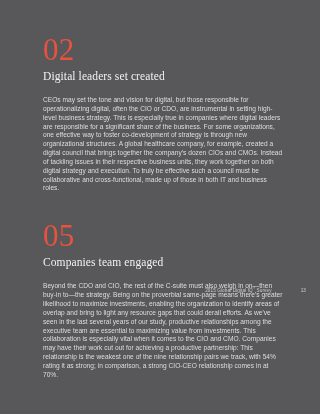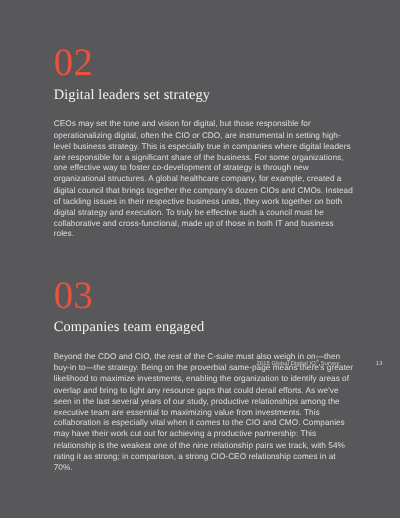--- a/index.html
+++ b/index.html
@@ -91,26 +91,26 @@
 </style>
 </head>
 <body>
 
 <div class="page">
 
   <div class="content">
 
     <div class="section section-02">
       <div class="section-number">02</div>
-      <h2 class="section-heading">Digital leaders set strategy</h2>
+      <h2 class="section-heading">Digital leaders set created</h2>
       <p class="section-body">CEOs may set the tone and vision for digital, but those responsible for operationalizing digital, often the CIO or CDO, are instrumental in setting high-level business strategy. This is especially true in companies where digital leaders are responsible for a significant share of the business. For some organizations, one effective way to foster co-development of strategy is through new organizational structures. A global healthcare company, for example, created a digital council that brings together the company's dozen CIOs and CMOs. Instead of tackling issues in their respective business units, they work together on both digital strategy and execution. To truly be effective such a council must be collaborative and cross-functional, made up of those in both IT and business roles.</p>
     </div>
 
     <div class="section section-03">
-      <div class="section-number">03</div>
+      <div class="section-number">05</div>
       <h2 class="section-heading">Companies team engaged</h2>
       <p class="section-body">Beyond the CDO and CIO, the rest of the C-suite must also weigh in on—then buy-in to—the strategy. Being on the proverbial same-page means there's greater likelihood to maximize investments, enabling the organization to identify areas of overlap and bring to light any resource gaps that could derail efforts. As we've seen in the last several years of our study, productive relationships among the executive team are essential to maximizing value from investments. This collaboration is especially vital when it comes to the CIO and CMO. Companies may have their work cut out for achieving a productive partnership: This relationship is the weakest one of the nine relationship pairs we track, with 54% rating it as strong; in comparison, a strong CIO-CEO relationship comes in at 70%.</p>
     </div>
 
   </div>
 
   <div class="footer">
     <div class="footer-title"><span>2015 Global Digital IQ</span><sup>®</sup><span> Survey</span></div>
     <div class="footer-page">13</div>
   </div>

